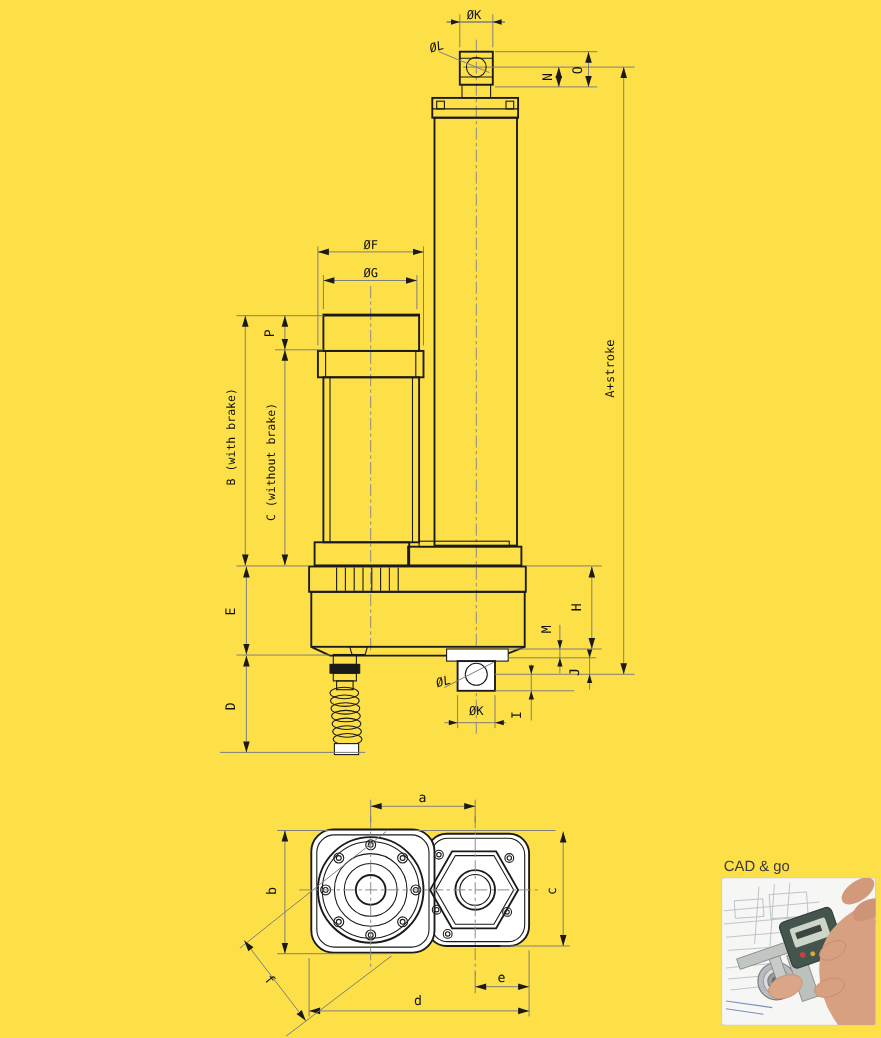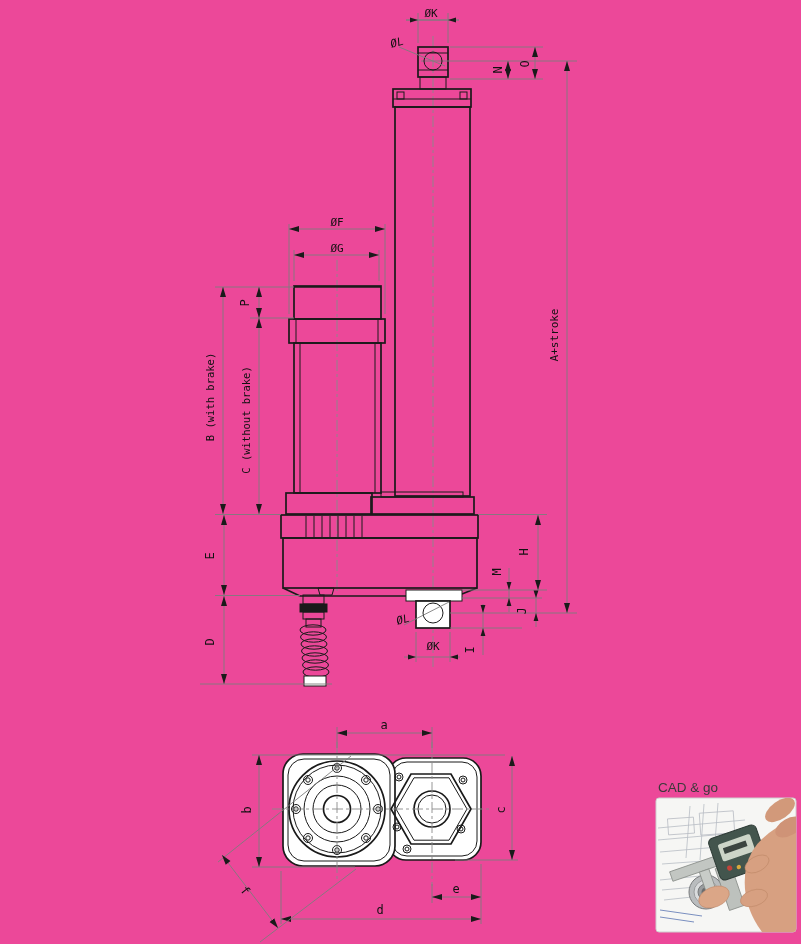--- a/index.html
+++ b/index.html
@@ -1,16 +1,16 @@
 <!DOCTYPE html>
 <html><head>
 <meta charset="utf-8">
 <style>
   html,body{margin:0;padding:0;background:#fff;}
-  #canvas{position:relative;width:801px;height:944px;background:#ec4899;overflow:hidden;
+  #canvas{position:relative;width:801px;height:944px;background:#fde047;overflow:hidden;
           font-family:"DejaVu Sans Mono", monospace;}
   svg{position:absolute;top:0;left:0;}
   .pl{stroke:#1a1a1a;stroke-width:1.7;fill:none;}
   .pl2{stroke:#1a1a1a;stroke-width:1;fill:none;}
   .plw{stroke:#1a1a1a;stroke-width:1.7;fill:#ffffff;}
   .plw2{stroke:#1a1a1a;stroke-width:1;fill:#ffffff;}
   .dim{stroke:#7d7d7d;stroke-width:0.9;fill:none;}
   .cl{stroke:#8a8a8a;stroke-width:0.9;fill:none;stroke-dasharray:11 3 3 3;}
   .arr{fill:#1a1a1a;stroke:none;}
   .lbl{font:12px "DejaVu Sans Mono",monospace;fill:#111;}

